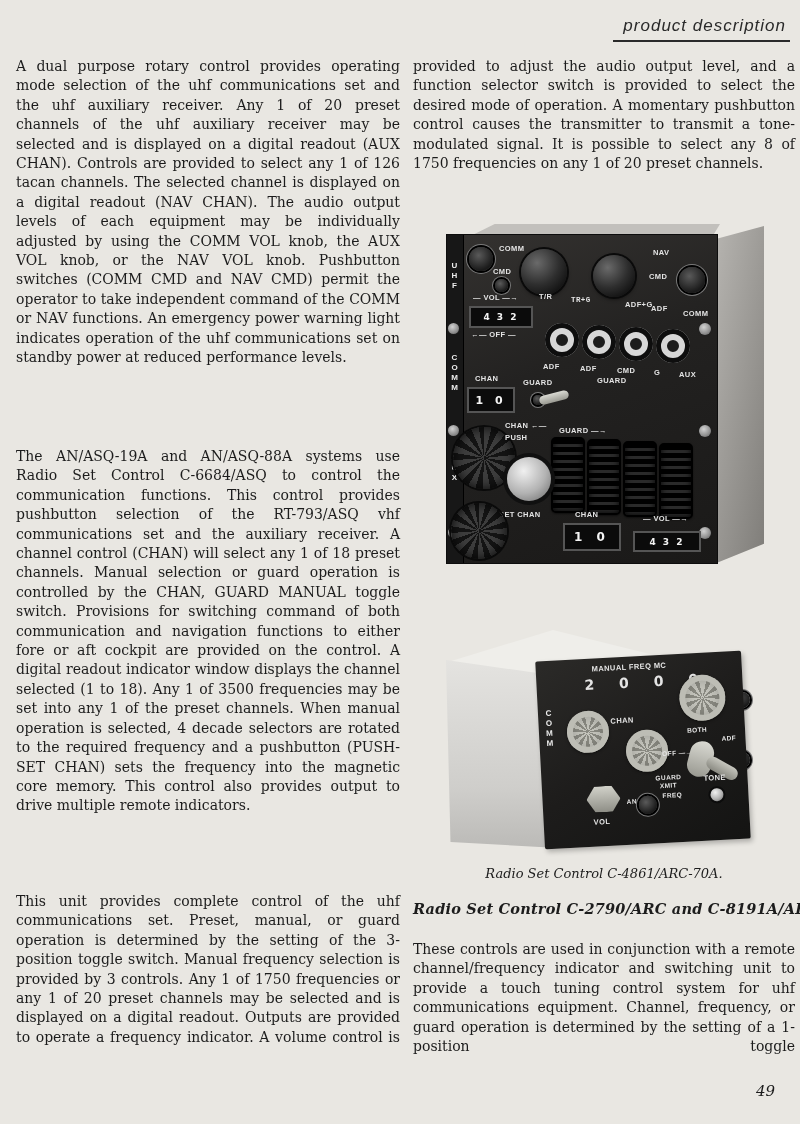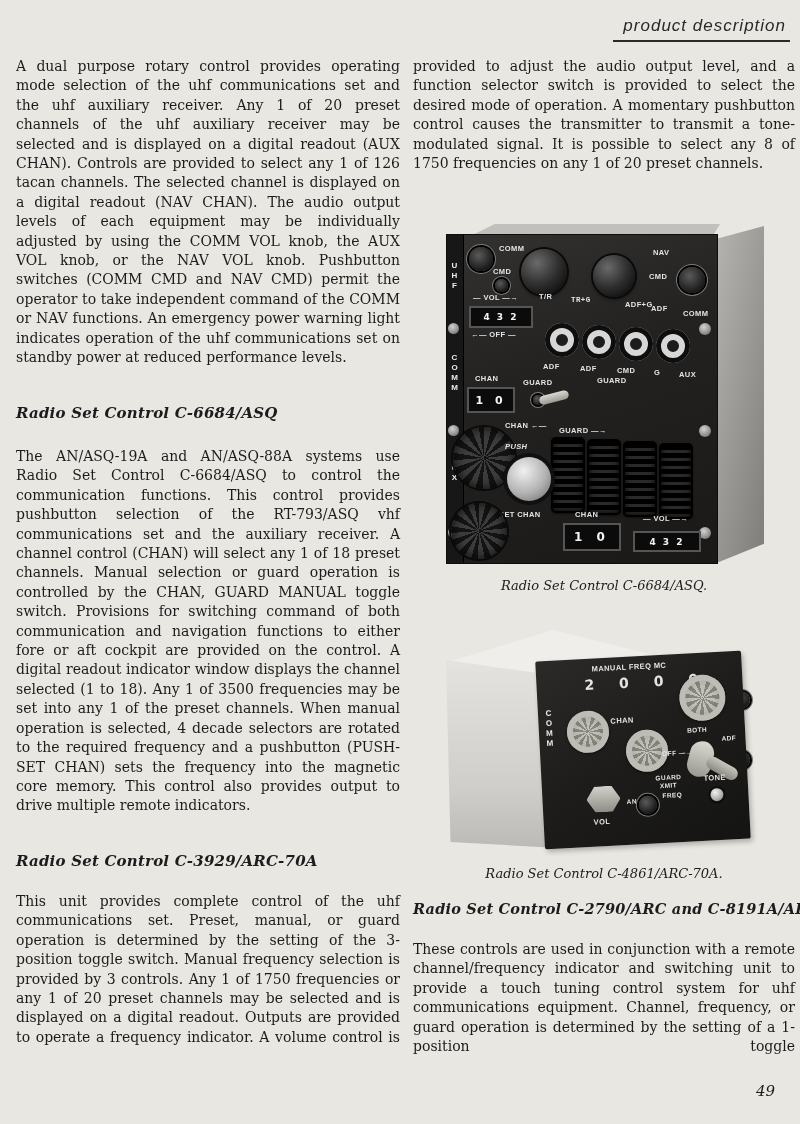--- a/index.html
+++ b/index.html
@@ -72,23 +72,21 @@
           clip-path:polygon(25% 0,75% 0,100% 50%,75% 100%,25% 100%,0 50%);}
 </style>
 </head>
 <body>
 
 <div class="page">
 
   <div class="hdr">product description</div>
 
   <div class="tb" style="left:16px;top:57px;width:384px;">A dual purpose rotary control provides operating mode selection of the uhf communications set and the uhf auxiliary receiver.  Any 1 of 20 preset channels of the uhf auxiliary receiver may be selected and is displayed on a digital readout (AUX CHAN).  Controls are provided to select any 1 of 126 tacan channels.  The selected channel is displayed on a digital readout (NAV CHAN).  The audio output levels of each equipment may be individually adjusted by using the COMM VOL knob, the AUX VOL knob, or the NAV VOL knob.  Pushbutton switches (COMM CMD and NAV CMD) permit the operator to take independent command of the COMM or NAV functions.  An emergency power warning light indicates operation of the uhf communications set on standby power at reduced performance levels.</div>
-  <div class="head" style="left:16px;top:404px;">Radio Set Control C-6684/ASQ</div>
   <div class="tb" style="left:16px;top:447px;width:384px;">The AN/ASQ-19A and AN/ASQ-88A systems use Radio Set Control C-6684/ASQ to control the communication functions.  This control provides pushbutton selection of the RT-793/ASQ vhf communications set and the auxiliary receiver.  A channel control (CHAN) will select any 1 of 18 preset channels.  Manual selection or guard operation is controlled by the CHAN, GUARD MANUAL toggle switch.  Provisions for switching command of both communication and navigation functions to either fore or aft cockpit are provided on the control.  A digital readout indicator window displays the channel selected (1 to 18).  Any 1 of 3500 frequencies may be set into any 1 of the preset channels.  When manual operation is selected, 4 decade selectors are rotated to the required frequency and a pushbutton (PUSH-SET CHAN) sets the frequency into the magnetic core memory.  This control also provides output to drive multiple remote indicators.</div>
-  <div class="head" style="left:16px;top:852px;">Radio Set Control C-3929/ARC-70A</div>
   <div class="tb cont" style="left:16px;top:892px;width:384px;">This unit provides complete control of the uhf communications set.  Preset, manual, or guard operation is determined by the setting of the 3-position toggle switch.  Manual frequency selection is provided by 3 controls.  Any 1 of 1750 frequencies or any 1 of 20 preset channels may be selected and is displayed on a digital readout.  Outputs are provided to operate a frequency indicator.  A volume control is</div>
 
   <div class="tb" style="left:413px;top:57px;width:382px;">provided to adjust the audio output level, and a function selector switch is provided to select the desired mode of operation.  A momentary pushbutton control causes the transmitter to transmit a tone-modulated signal.  It is possible to select any 8 of 1750 frequencies on any 1 of 20 preset channels.</div>
 
   <div class="fig1">
     <div class="p1-top"></div>
     <div class="p1-side"></div>
     <div class="p1-face">
       <div class="p1-flange"></div>
       <div class="vstack" style="left:3px;top:26px;">UHF</div>
@@ -138,32 +136,31 @@
       <div class="lbl" style="left:150px;top:142px;">GUARD</div>
       <div class="lbl" style="left:58px;top:187px;">CHAN ←—</div>
       <div class="lbl" style="left:112px;top:192px;">GUARD —→</div>
 
       <div class="thumbwheel" style="left:104px;top:202px;"></div>
       <div class="thumbwheel" style="left:140px;top:204px;"></div>
       <div class="thumbwheel" style="left:176px;top:206px;"></div>
       <div class="thumbwheel" style="left:212px;top:208px;"></div>
 
       <div class="knob-fluted" style="left:6px;top:192px;width:62px;height:62px;"></div>
-      <div class="lbl" style="left:58px;top:208px;font-style:italic;">PUSH</div>
+      <div class="lbl" style="left:58px;top:199px;">PUSH</div>
       <div class="pushbtn" style="left:60px;top:222px;width:44px;height:44px;"></div>
       <div class="lbl" style="left:52px;top:276px;">SET CHAN</div>
 
       <div class="knob-fluted" style="left:4px;top:268px;width:56px;height:56px;"></div>
       <div class="lbl" style="left:128px;top:276px;">CHAN</div>
       <div class="readout" style="left:116px;top:288px;width:54px;height:24px;font-size:12px;letter-spacing:5px;">1 0</div>
       <div class="lbl" style="left:196px;top:280px;">— VOL —→</div>
       <div class="readout" style="left:186px;top:296px;width:64px;height:17px;font-size:9px;letter-spacing:2px;">4  3  2</div>
     </div>
   </div>
-  <div class="caption" style="left:413px;top:578px;width:382px;">Radio Set Control C-6684/ASQ.</div>
 
   <div class="fig2">
     <div class="p2-boxtop"></div>
     <div class="p2-boxleft"></div>
     <div class="btn-small" style="left:288px;top:62px;width:16px;height:16px;"></div>
     <div class="btn-small" style="left:288px;top:122px;width:16px;height:16px;"></div>
     <div class="p2-face">
       <div class="lbl" style="left:56px;top:7px;">MANUAL FREQ MC</div>
       <div class="lbl" style="left:48px;top:19px;font-size:14px;letter-spacing:10px;font-family:'DejaVu Sans',sans-serif;">2 0 0 0</div>
       <div class="vstack" style="left:6px;top:48px;">COMM</div>

